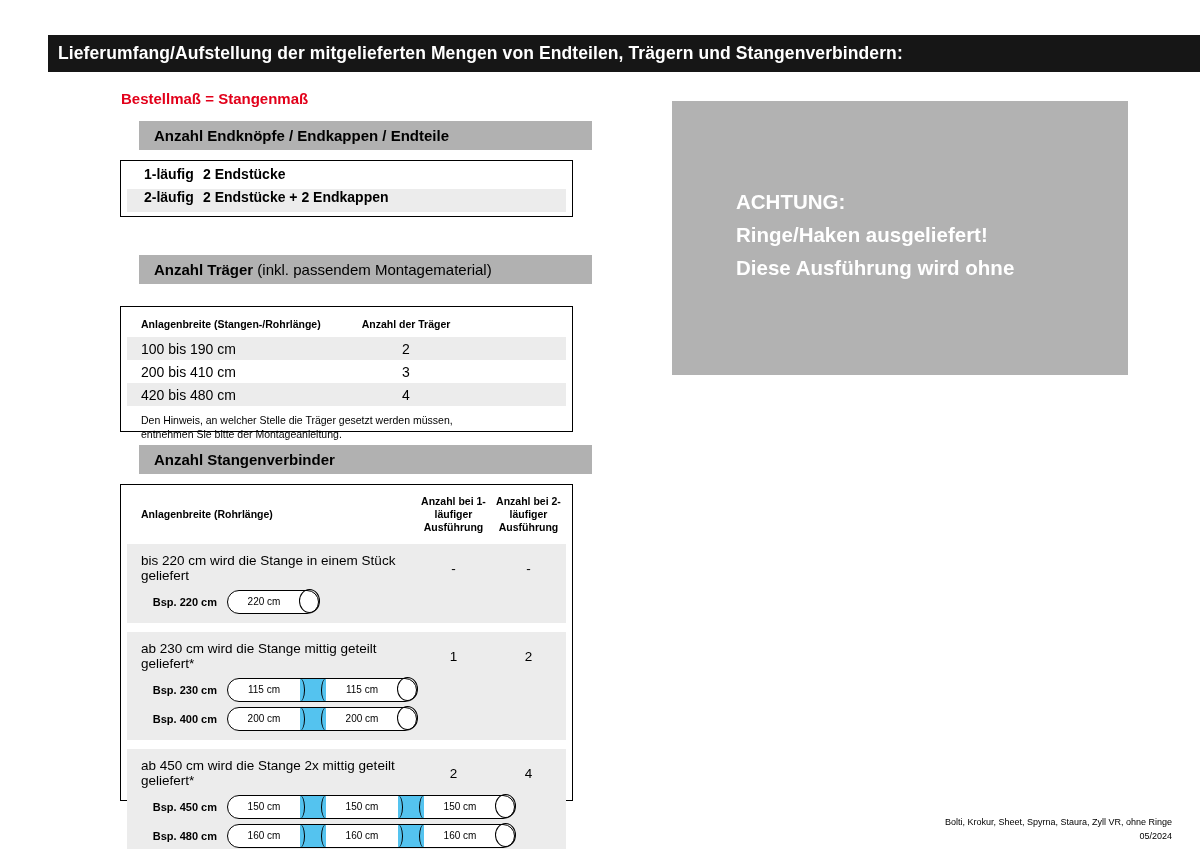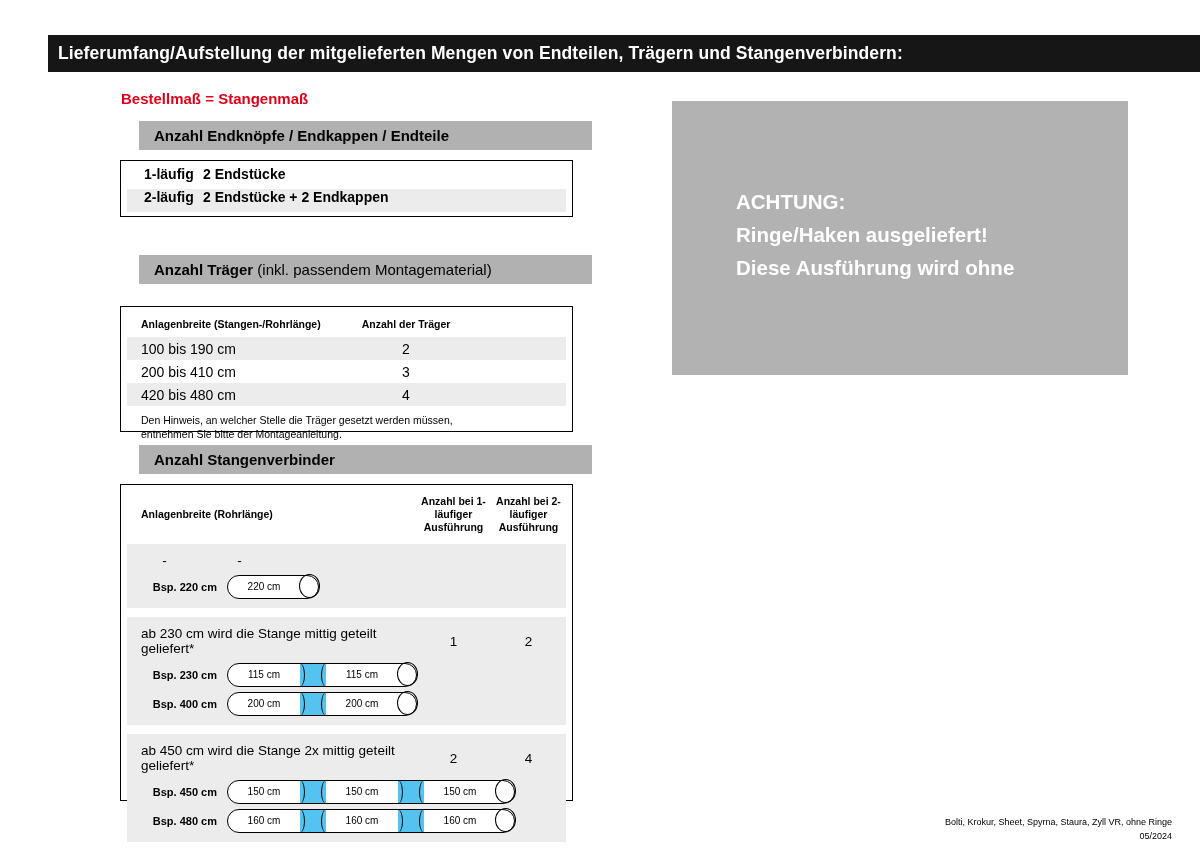--- a/index.html
+++ b/index.html
@@ -143,20 +143,21 @@
   </div>
   <div class="box box3">
     <div class="t3-head">
       <span class="t3-c1">Anlagenbreite (Rohrlänge)</span>
       <span class="t3-c2">Anzahl bei 1-läufiger Ausführung</span>
       <span class="t3-c3">Anzahl bei 2-läufiger Ausführung</span>
     </div>
 
     <div class="group">
       <div class="g-desc-row">
+        <span class="g-desc">bis 220 cm wird die Stange in einem Stück geliefert</span>
         <span class="g-count">-</span>
         <span class="g-count">-</span>
       </div>
       <div class="ex-row">
         <span class="ex-label">Bsp. 220 cm</span>
         <div class="rod">
           <span class="seg">220 cm</span>
           <span class="rod-end"></span>
         </div>
       </div>

